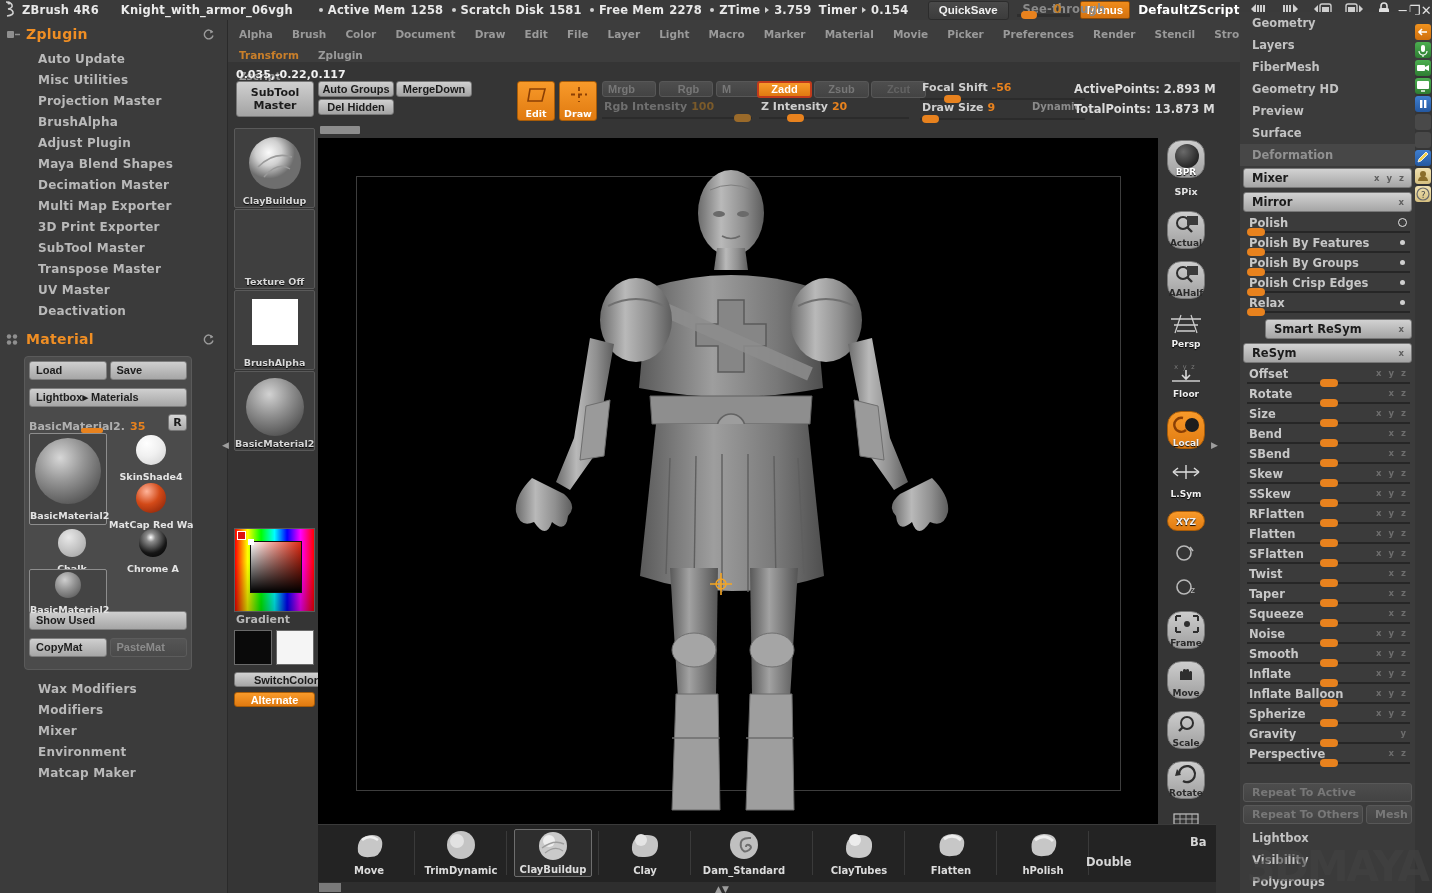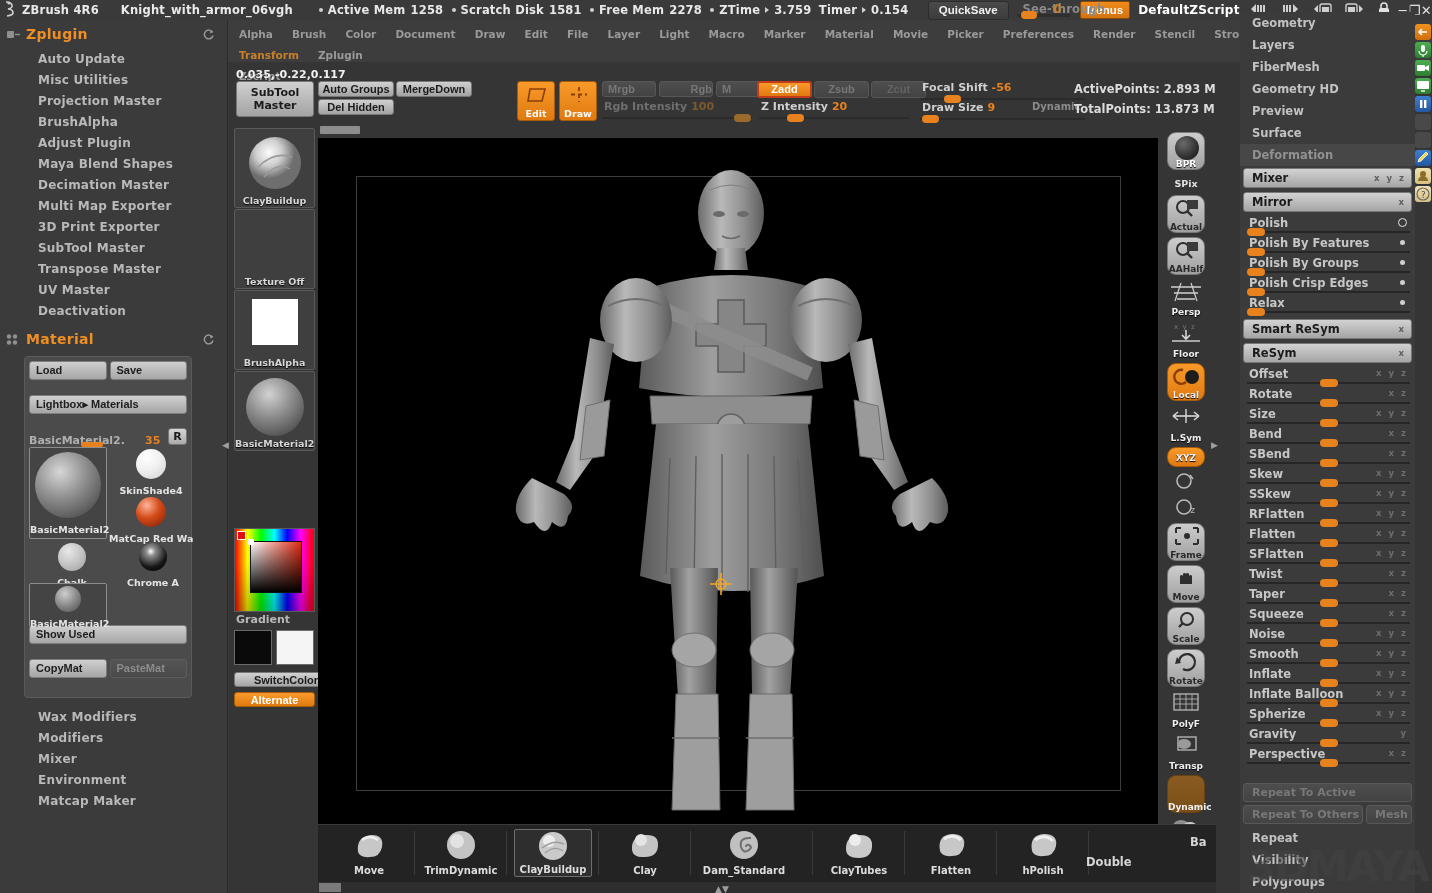--- a/index.html
+++ b/index.html
@@ -60,30 +60,30 @@
   .menu-item {
     color:#b9b9b9; font-size:12px; padding:3.5px 0 3.5px 38px; font-weight:bold;
     letter-spacing:.2px; cursor:default;
   }
 
   
   .matpanel {
     margin: 3px 8px 0 24px; background:#4b4b4b; border:1px solid #5a5a5a;
     border-radius:4px; padding:4px; width:168px;
   }
-  .row { display:flex; gap:3px; margin-bottom:15px; }
+  .row { display:flex; gap:3px; margin-bottom:8px; }
   .zbtn {
     background: linear-gradient(#cfcfcf,#a6a6a6); border:1px solid #7d7d7d;
     border-radius:3px; color:#1d1d1d; font-size:11px; font-weight:bold;
     padding:2px 6px; flex:1; text-align:left; line-height:13px;
   }
   .zbtn.dim { color:#8c8c8c; background:linear-gradient(#555,#4a4a4a); border-color:#5c5c5c;}
   .matname { position:relative; height:16px; margin-bottom:2px;}
   .matname .t { color:#b0b0b0; font-size:11px; font-weight:bold; }
-  .matname .n { color:#e8821e; font-size:11px; font-weight:bold;margin-left:15px; }
+  .matname .n { color:#e8821e; font-size:11px; font-weight:bold; }
   .matname .bar { position:absolute; left:52px; top:13px; width:22px; height:5px; background:#e8821e; border-radius:2px;}
   .matname .r {
     position:absolute; right:0; top:-1px; width:19px; height:17px;
     background:linear-gradient(#d6d6d6,#ababab); border:1px solid #777; border-radius:3px;
     color:#1c1c1c; font-size:11px; font-weight:bold; text-align:center; line-height:15px;
   }
   .matgrid { position:relative; height:172px; }
   .matcell { position:absolute; text-align:center; }
   .matcell .cap { color:#e4e4e4; font-size:9.5px; font-weight:bold; white-space:nowrap; }
   .sphere { border-radius:50%; display:block; margin:0 auto; }
@@ -163,22 +163,22 @@
   }
 
   
   .canvaswrap { position:absolute; left:318px; top:138px; width:840px; height:686px; background:#000; }
   .canvas-inner { position:absolute; left:38px; top:38px; width:765px; height:615px; border:1px solid #3d3d3d; }
   .doc-scrollbar { position:absolute; left:320px; top:126px; width:40px; height:8px; background:#8d8d8d; border-radius:1px;}
 
   
   .rail { position:absolute; left:1164px; top:128px; width:44px; }
   .railbtn {
-    width:38px; height:38px; margin:4px auto 2px auto; position:relative;
-    background:linear-gradient(#cdcdcd,#9f9f9f); border:1px solid #7a7a7a; border-radius:9px;
+    width:38px; height:38px; margin:12px auto 2px auto; position:relative;
+    background:linear-gradient(#cdcdcd,#9f9f9f); border:1px solid #7a7a7a; border-radius:14px;
   }
   .railbtn.flat { background:transparent; border:none; }
   .railbtn.org { background:linear-gradient(#f89a2a,#e07a10); border-color:#a85c08; }
   .railbtn .cap {
     position:absolute; bottom:0; left:0; width:100%; text-align:center;
     font-size:9px; font-weight:bold; color:#2a2a2a;
   }
   .railbtn.flat .cap, .railbtn.org .cap { color:#efefef; text-shadow:0 1px 1px #000; }
   .railmini { width:38px; margin:0 auto 2px auto; text-align:center; }
   .railmini .cap { font-size:9.5px; font-weight:bold; color:#e0e0e0; }
@@ -490,21 +490,21 @@
       <span class="cap">Edit</span>
     </div>
     <div class="tb2-icon" style="left:327px; top:3px;">
       <svg width="26" height="22" viewBox="0 0 26 22" style="position:absolute;left:6px;top:3px;">
           <path d="M13 2 V17 M5 9.5 H21" stroke="#8a3f05" stroke-width="1.8" stroke-dasharray="4 3"></path>
         </svg>
       <span class="cap">Draw</span>
     </div>
 
     <button class="tb2-btn dim" style="left:370px; top:3px; width:54px; height:16px; text-align:left; padding-left:5px;">Mrgb</button>
-    <button class="tb2-btn dim" style="left:427px; top:3px; width:54px; height:16px; text-align:right; padding-left:5px;">Rgb</button>
+    <button class="tb2-btn dim" style="left:427px; top:3px; width:54px; height:16px; text-align:center; padding-left:5px;">Rgb</button>
     <button class="tb2-btn dim" style="left:484px; top:3px; width:54px; height:16px; text-align:left; padding-left:5px;">M</button>
     <div class="slider2" style="left:370px; top:22px; width:150px;">
       <span class="lbl dim"><span>Rgb Intensity</span> <span class="val" style="color:#7a5a2a">100</span></span>
       <div class="track"></div>
       <div class="knob" style="left:132px; background:#9a6a2a;"></div>
     </div>
 
     <button class="tb2-btn orange sel" style="left:525px; top:3px; width:55px; height:17px;">Zadd</button>
     <button class="tb2-btn dim" style="left:582px; top:3px; width:55px; height:17px;">Zsub</button>
     <button class="tb2-btn dim" style="left:639px; top:3px; width:55px; height:17px; color:#636363;">Zcut</button>
@@ -834,21 +834,21 @@
         <div class="track"></div>
         <div class="knob" style="left:4px;"></div>
       </div>
       <div class="defslider">
         <span class="lbl">Relax</span>
         <span class="dotr"></span>
         <div class="track"></div>
         <div class="knob" style="left:4px;"></div>
       </div>
 
-      <div class="defbtn" style="margin-top:3px;">
+      <div class="defbtn" style="margin-top:3px;margin-left:22px;">
         <span>Smart ReSym</span>
         <span style="position:absolute;right:5px;top:2px;font-size:8.5px;color:#5e5e5e;letter-spacing:2px;">x</span>
       </div>
       <div class="defbtn">
         <span>ReSym</span>
         <span style="position:absolute;right:5px;top:2px;font-size:8.5px;color:#5e5e5e;letter-spacing:2px;">x</span>
       </div>
 
       <div class="defslider">
           <span class="lbl">Offset</span>
@@ -972,21 +972,21 @@
         </div>
 
       <div style="height:16px"></div>
       <div class="rp-dimbtn">Repeat To Active</div>
       <div style="display:flex; gap:3px;">
         <div class="rp-dimbtn" style="flex:1">Repeat To Others</div>
         <div class="rp-dimbtn" style="width:46px">Mesh</div>
       </div>
     </div>
 
-    <div class="rp-item">Repeat</div>
+    <div class="rp-item">Lightbox</div>
     <div class="rp-item">Visibility</div>
     <div class="rp-item">Polygroups</div>
   </div>
 
   <div class="wm">3DMAYA</div>
 
   <div class="edgestrip">
     <div class="edgeicon" style="background:linear-gradient(#f0921e,#cf6f0c);">
       <svg width="16" height="16" viewBox="0 0 16 16">
           <path d="M12 8 H4 M7 5 L4 8 L7 11" stroke="#fff" stroke-width="1.6" fill="none"></path>

